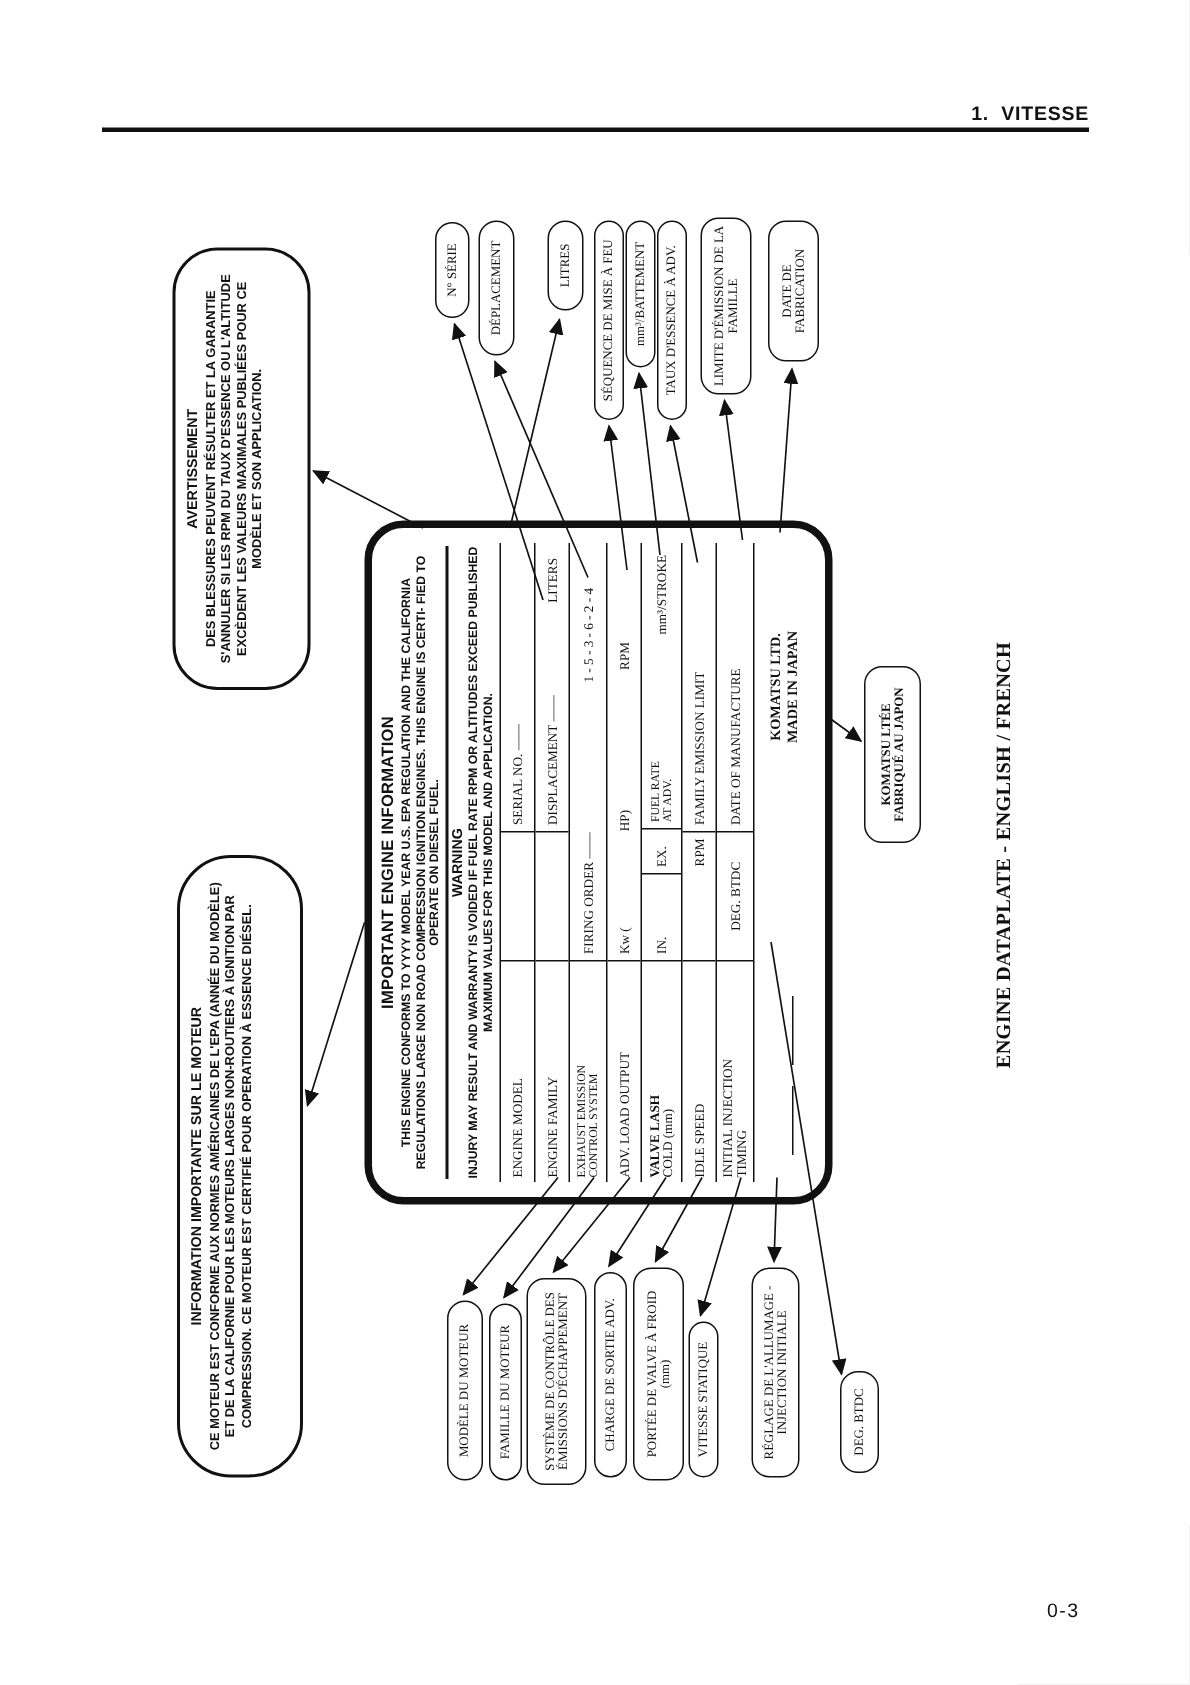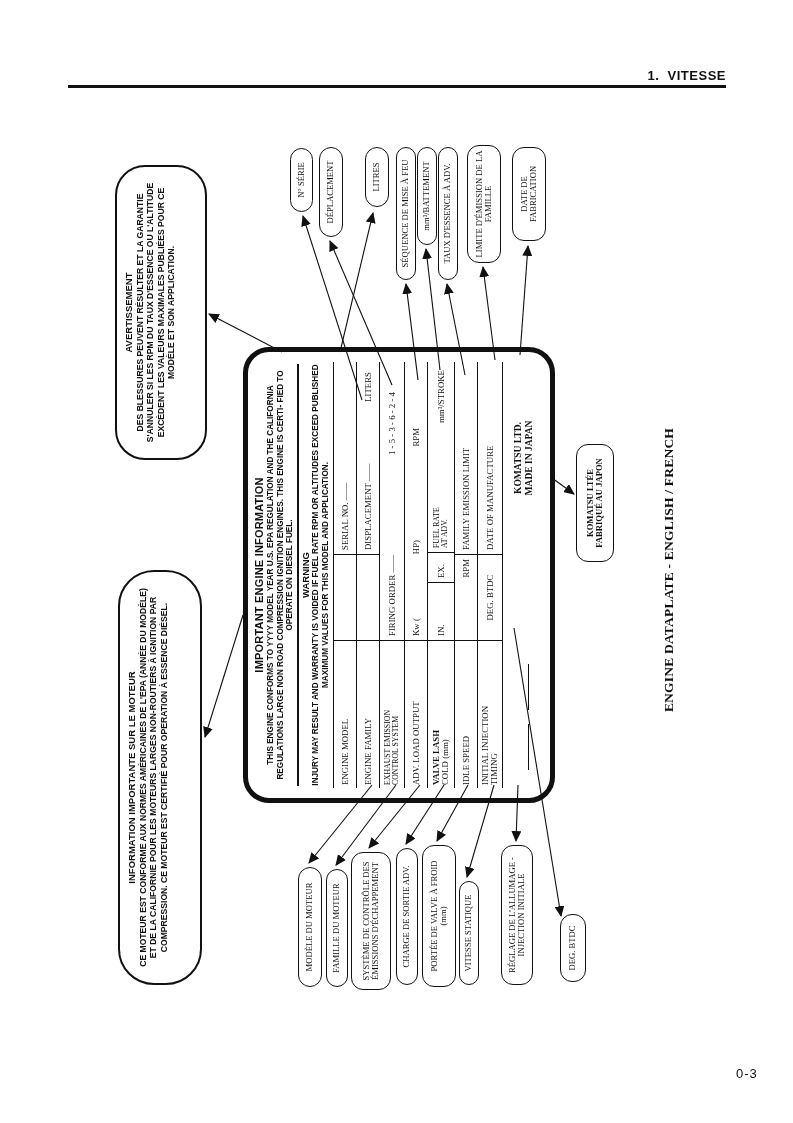--- a/index.html
+++ b/index.html
@@ -1,21 +1,21 @@
 <!DOCTYPE html>
 <html><head>
 <meta charset="utf-8">
 <style>
   html,body{margin:0;padding:0;background:#e8e8e8;}
   .page{position:relative;width:793px;height:1123px;background:#ffffff;margin:0 auto;overflow:hidden;
         font-family:"Liberation Sans",sans-serif;color:#111;}
   
   .fw-header{position:absolute;top:68px;right:67px;font-size:13px;font-weight:bold;letter-spacing:.5px;}
   .fw-rule{position:absolute;left:68px;top:85px;width:658px;height:3px;background:#111;}
-  .page-num{position:absolute;left:698px;top:1066px;font-size:13px;letter-spacing:1px;margin-left:38px;}
+  .page-num{position:absolute;left:698px;top:1066px;font-size:13px;letter-spacing:1px;}
   .watermark{position:absolute;left:250px;top:168px;z-index:60;font-size:28px;color:rgba(55,55,55,.85);
              letter-spacing:.5px;font-weight:400;}
   
   .rotlayer{position:absolute;left:110px;top:1000px;width:860px;height:630px;
             transform-origin:0 0;transform:rotate(-90deg);}
   .rotlayer *{box-sizing:border-box;}
   
   .bigbubble{position:absolute;border:2px solid #111;border-radius:36px;background:#fff;
              text-align:center;padding:6px 14px;z-index:10;}
   .bigbubble .bb-title{font-weight:bold;font-size:9.5px;line-height:1.25;}

